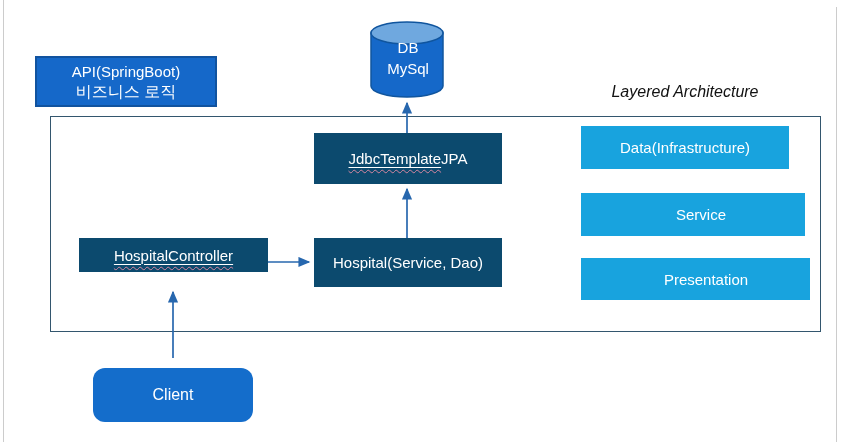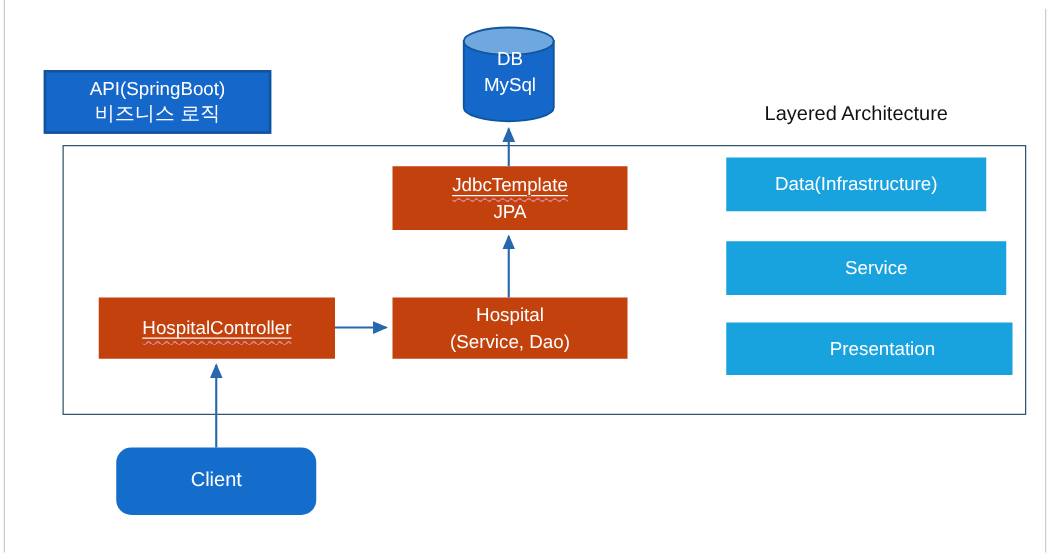--- a/index.html
+++ b/index.html
@@ -4,49 +4,49 @@
 <style>
   html,body{margin:0;padding:0;background:#fff;}
   body{
     width:842px;height:442px;position:relative;overflow:hidden;
     font-family:"Liberation Sans",sans-serif;
     -webkit-font-smoothing:antialiased;
   }
   .abs{position:absolute;}
   
   .bluebox{
-    position:absolute;background:#c2410c;color:#fff;
-    display:flex;flex-direction:column;align-items:center;justify-content:center;
+    position:absolute;background:#0c4a6e;color:#fff;
+    display:flex;flex-direction:row;align-items:center;justify-content:center;
     font-size:15px;line-height:21px;text-align:center;
   }
   
   .layerbox{
     position:absolute;background:#18a3de;color:#fff;
     display:flex;align-items:center;justify-content:center;
     font-size:15px;text-align:center;left:581px;width:208px;
   }
   .api-box{
     position:absolute;left:35px;top:56px;width:178px;height:47px;
     background:#1568c9;border:2px solid #11539f;color:#fff;
     display:flex;flex-direction:column;align-items:center;justify-content:center;
     font-size:15px;line-height:20px;text-align:right;
   }
   .api-box .kr{font-size:16px;}
   .container-frame{
     position:absolute;left:50px;top:116px;width:769px;height:214px;
     border:1.5px solid #33566e;background:transparent;
   }
   .client-box{
-    position:absolute;left:93px;top:358px;width:160px;height:54px;
+    position:absolute;left:93px;top:368px;width:160px;height:54px;
     background:#146dcb;color:#fff;border-radius:12px;
     display:flex;align-items:center;justify-content:center;font-size:16px;
   }
   .section-title{
     position:absolute;left:590px;top:83px;width:190px;text-align:center;
-    color:#111111;font-size:16px;
+    color:#111111;font-size:16px;font-style:italic;
   }
   .cyl-label{
     position:absolute;left:370px;top:37px;width:76px;color:#fff;
     font-size:15px;line-height:21px;text-align:center;
   }
   
   .spell{
     text-decoration:underline wavy rgba(233,140,165,0.9);
     text-decoration-thickness:1px;text-underline-offset:5px;
   }
@@ -85,21 +85,21 @@
 <div class="bluebox" style="left:314px;top:133px;width:188px;height:51px;">
   <span class="spell"><span class="u">JdbcTemplate</span></span>
   <span>JPA</span>
 </div>
 
 <div class="bluebox" style="left:314px;top:238px;width:188px;height:49px;">
   <span>Hospital</span>
   <span>(Service, Dao)</span>
 </div>
 
-<div class="bluebox" style="left:79px;top:238px;width:189px;height:49px;">
+<div class="bluebox" style="left:79px;top:238px;width:189px;height:34px;">
   <span class="spell"><span class="u">HospitalController</span></span>
 </div>
 
 <div class="layerbox" style="top:126px;height:43px;">
   <span>Data(Infrastructure)</span>
 </div>
 <div class="layerbox" style="top:193px;height:43px;padding-left:16px;">
   <span>Service</span>
 </div>
 <div class="layerbox" style="top:258px;height:42px;padding-left:21px;">

